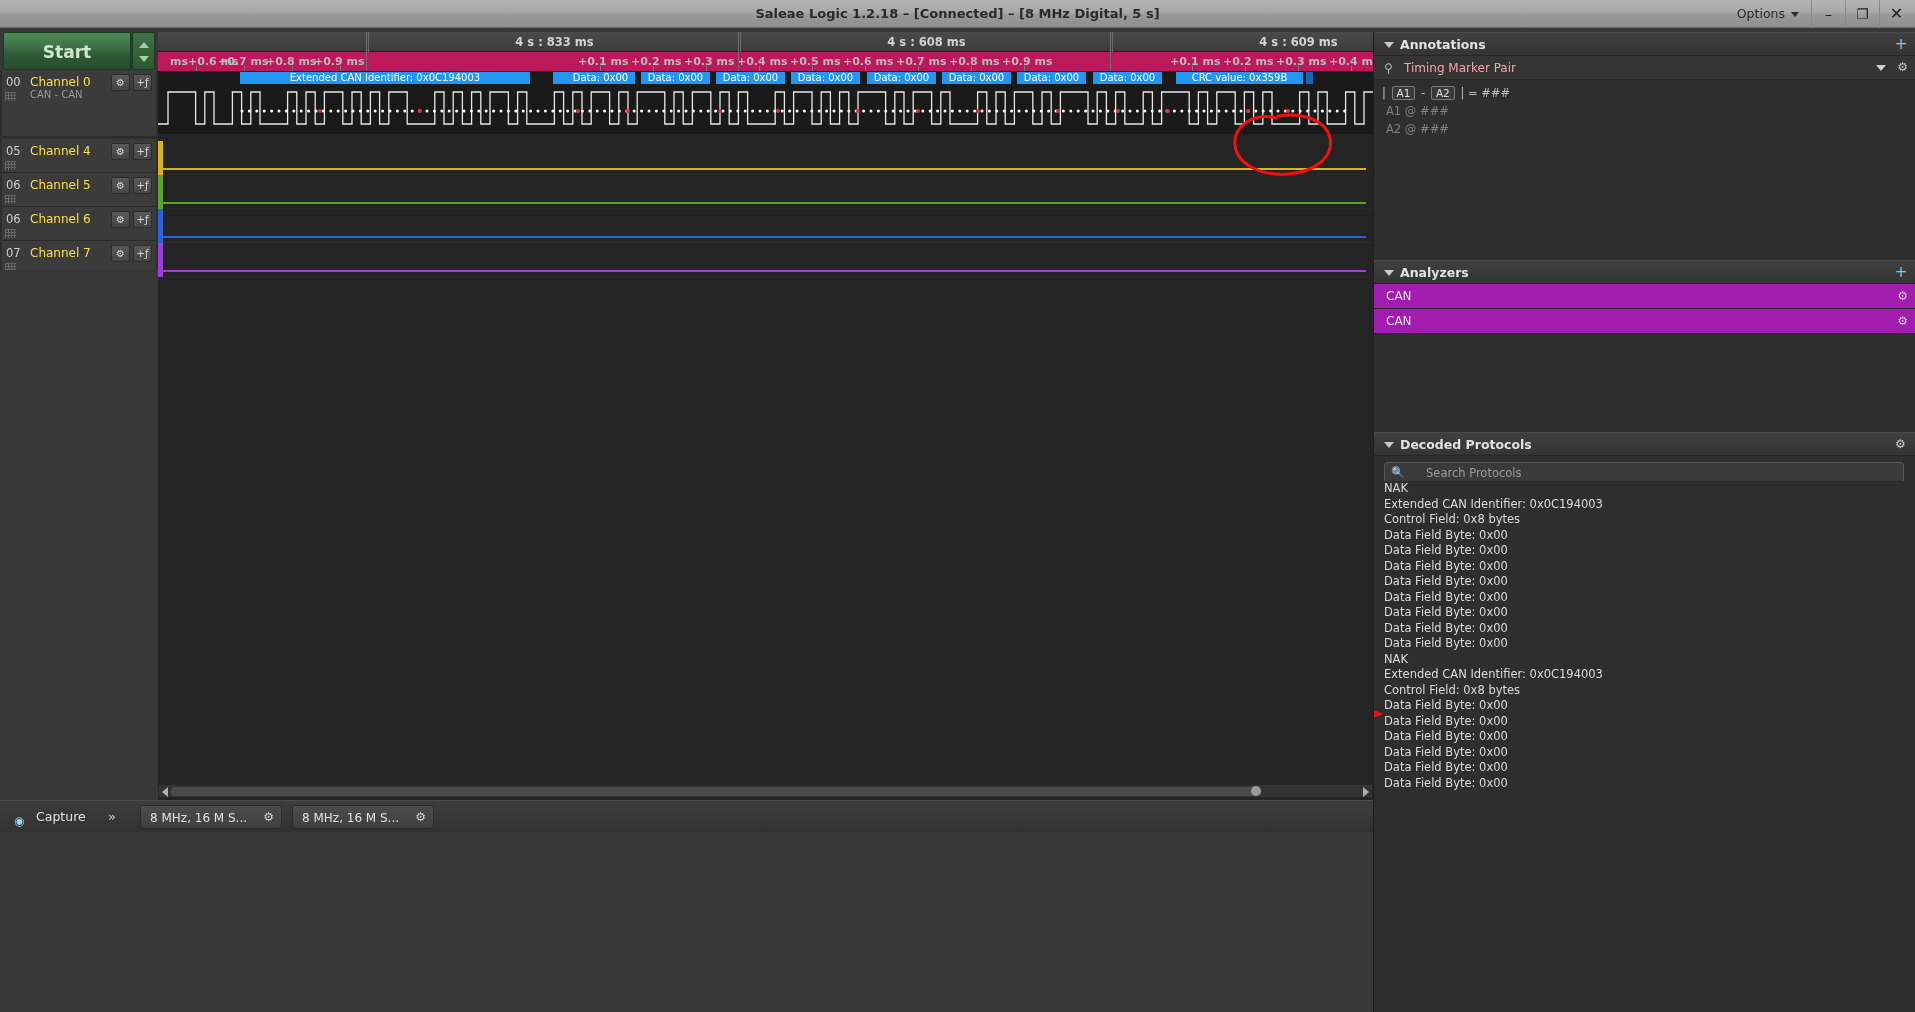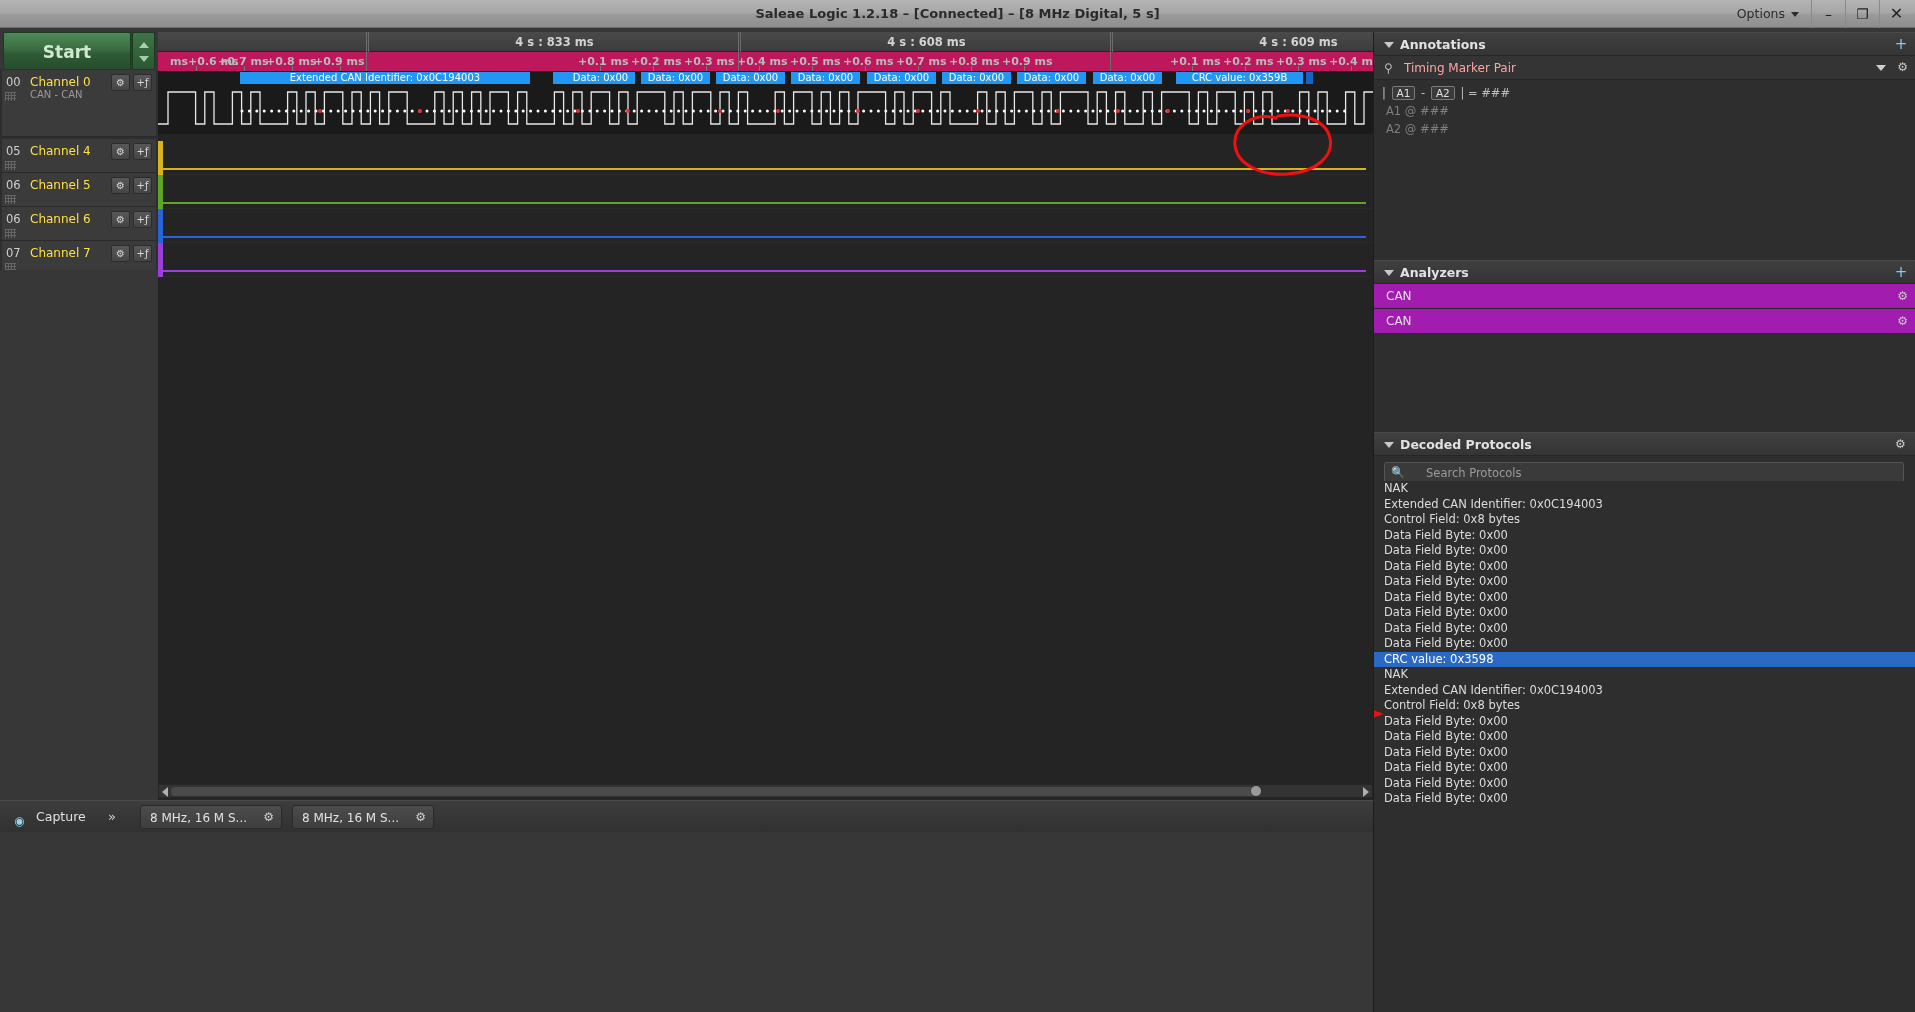--- a/index.html
+++ b/index.html
@@ -663,21 +663,20 @@
       <div class="proto-item">Extended CAN Identifier: 0x0C194003</div>
       <div class="proto-item">Control Field: 0x8 bytes</div>
       <div class="proto-item">Data Field Byte: 0x00</div>
       <div class="proto-item">Data Field Byte: 0x00</div>
       <div class="proto-item">Data Field Byte: 0x00</div>
       <div class="proto-item">Data Field Byte: 0x00</div>
       <div class="proto-item">Data Field Byte: 0x00</div>
       <div class="proto-item">Data Field Byte: 0x00</div>
       <div class="proto-item">Data Field Byte: 0x00</div>
       <div class="proto-item">Data Field Byte: 0x00</div>
-      <div class="proto-item sel">CRC value: 0x3598</div>
       <div class="proto-item">NAK</div>
       <div class="proto-item">Extended CAN Identifier: 0x0C194003</div>
       <div class="proto-item">Control Field: 0x8 bytes</div>
       <div class="proto-item">Data Field Byte: 0x00</div>
       <div class="proto-item">Data Field Byte: 0x00</div>
       <div class="proto-item">Data Field Byte: 0x00</div>
       <div class="proto-item">Data Field Byte: 0x00</div>
       <div class="proto-item">Data Field Byte: 0x00</div>
       <div class="proto-item">Data Field Byte: 0x00</div>
     </div>

